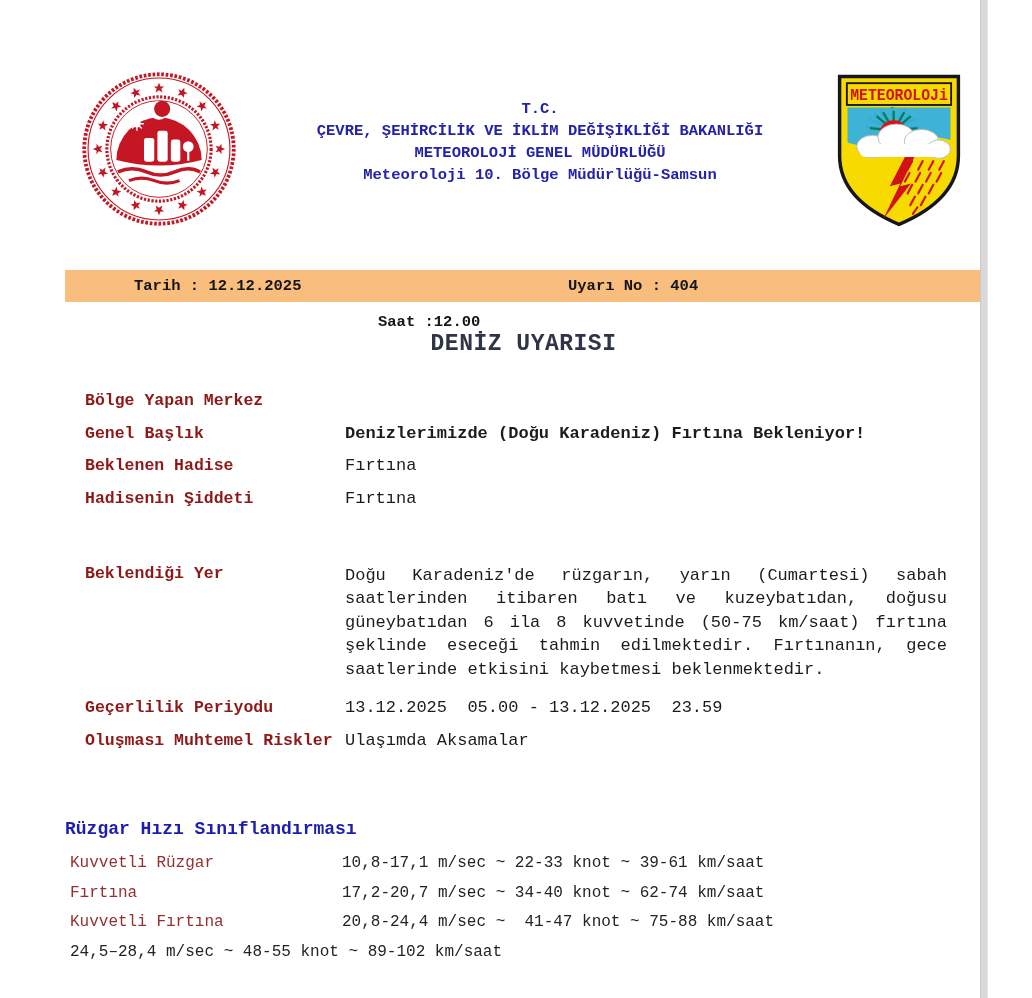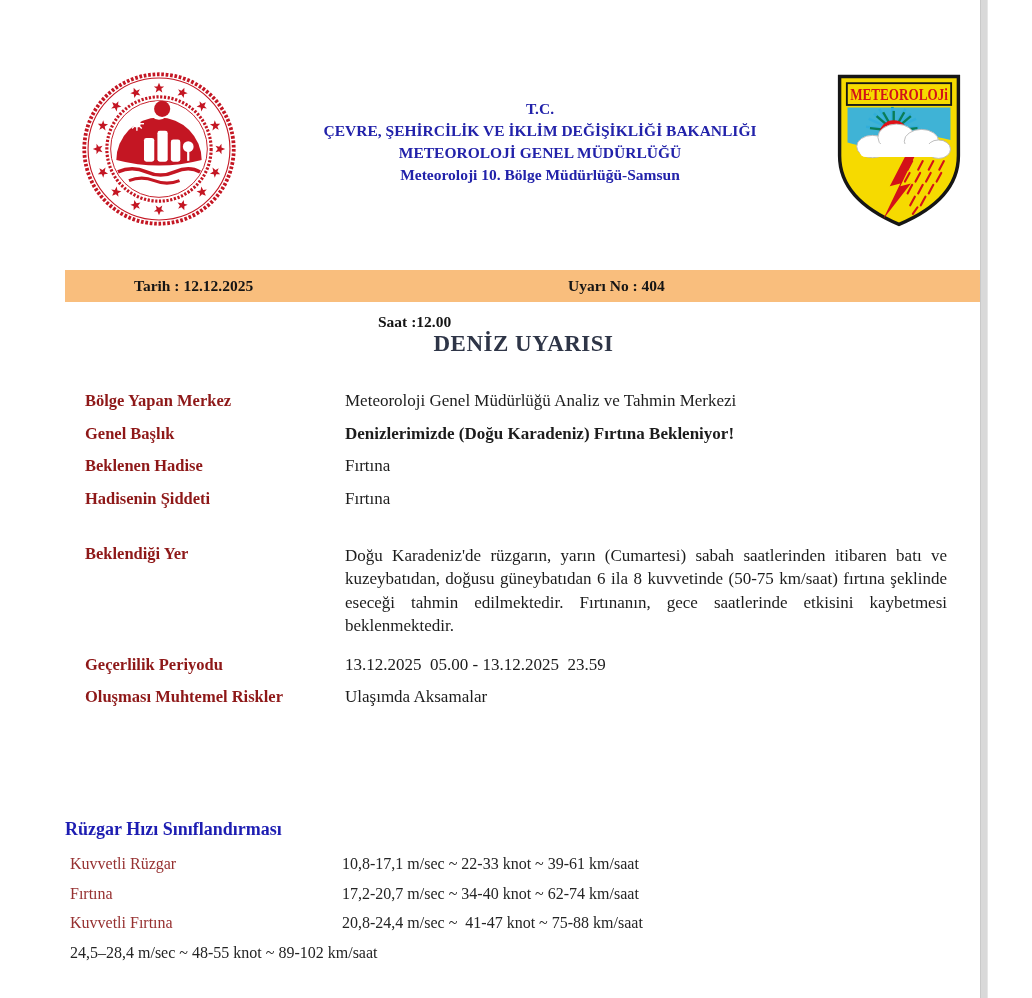--- a/index.html
+++ b/index.html
@@ -1,17 +1,17 @@
 <!DOCTYPE html>
 <html><head>
 <meta charset="utf-8">
 <style>
   html,body{margin:0;padding:0;background:#ffffff;}
   .page{position:relative;width:992px;height:998px;background:#ffffff;overflow:hidden;
-        font-family:Liberation Serif, serif;color:#1c1c1c;}
+        font-family:Liberation Mono, monospace;color:#1c1c1c;}
 
   
   .ministry-logo{position:absolute;left:80px;top:68px;width:158px;height:162px;}
   .met-logo{position:absolute;left:833px;top:71px;width:132px;height:159px;}
   .head-text{position:absolute;left:250px;top:98px;width:580px;text-align:center;
              color:#2222aa;font-weight:bold;line-height:22px;font-size:15.5px;}
   .head-text .hl{white-space:pre-wrap;}
 
   
   .bar{position:absolute;left:65px;top:270px;width:917px;height:32px;background:#f9be7d;}
@@ -20,21 +20,21 @@
   .bt1{left:69px;}.bt2{left:313px;margin-top:36px;}.bt3{left:503px;}
 
   
   .title{position:absolute;left:65px;top:331px;width:917px;margin:0;text-align:center;
          font-size:23px;font-weight:bold;color:#2e3547;letter-spacing:.5px;}
 
   
   .details{position:absolute;left:85px;top:391px;width:862px;font-size:17px;line-height:20px;}
   .drow{display:flex;align-items:flex-start;margin-top:12.5px;}
   .drow:first-child{margin-top:0;}
-  .drow.mt-lg{margin-top:35px;}
+  .drow.mt-lg{margin-top:55px;}
   .drow.mt-md{margin-top:17px;}
   .dl{width:260px;flex:0 0 260px;color:#8e1818;font-weight:bold;font-size:16.5px;line-height:20px;}
   .dv{flex:1;color:#1c1c1c;white-space:pre-wrap;}
   .dv.b{font-weight:bold;}
   .dv.just{text-align:justify;line-height:23.5px;}
 
   
   .wind{position:absolute;left:65px;top:820px;width:880px;font-size:16px;}
   .wind-head{color:#1d1db2;font-weight:bold;font-size:18px;line-height:19px;margin:0 0 15px 0;}
   .wrow{display:flex;padding-left:5px;margin-bottom:10.5px;line-height:19px;gap:17px;}
@@ -158,21 +158,20 @@
     <span class="bt bt1">Tarih : 12.12.2025</span>
     <span class="bt bt2">Saat :12.00</span>
     <span class="bt bt3">Uyarı No : 404</span>
   </div>
 
   <h1 class="title">DENİZ UYARISI</h1>
 
   <section class="details">
     <div class="drow">
       <div class="dl">Bölge Yapan Merkez</div>
-      <div class="dv">Meteoroloji Genel Müdürlüğü Analiz ve Tahmin Merkezi</div>
     </div>
     <div class="drow">
       <div class="dl">Genel Başlık</div>
       <div class="dv b">Denizlerimizde (Doğu Karadeniz) Fırtına Bekleniyor!</div>
     </div>
     <div class="drow">
       <div class="dl">Beklenen Hadise</div>
       <div class="dv">Fırtına</div>
     </div>
     <div class="drow">

